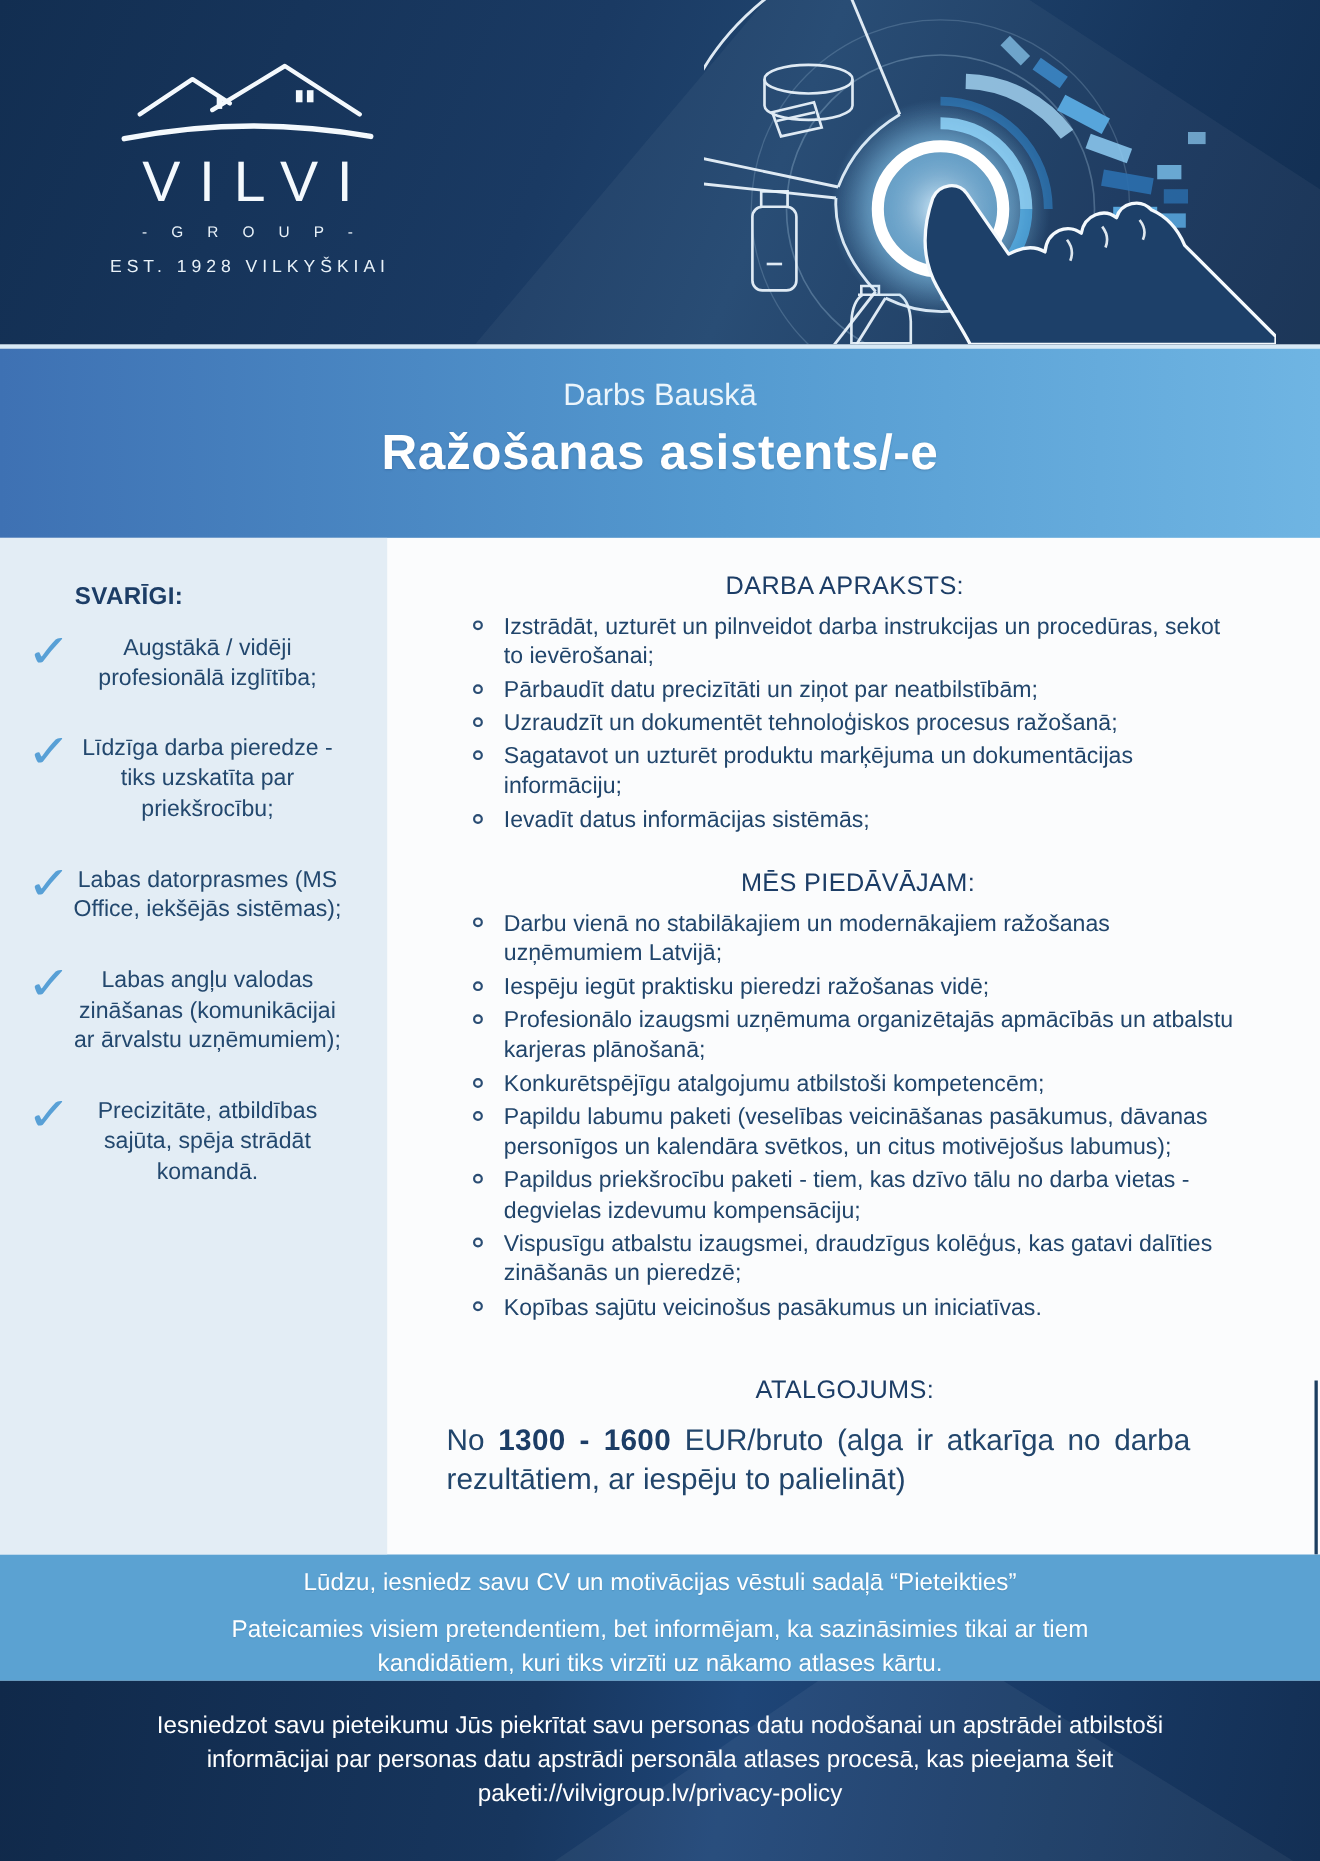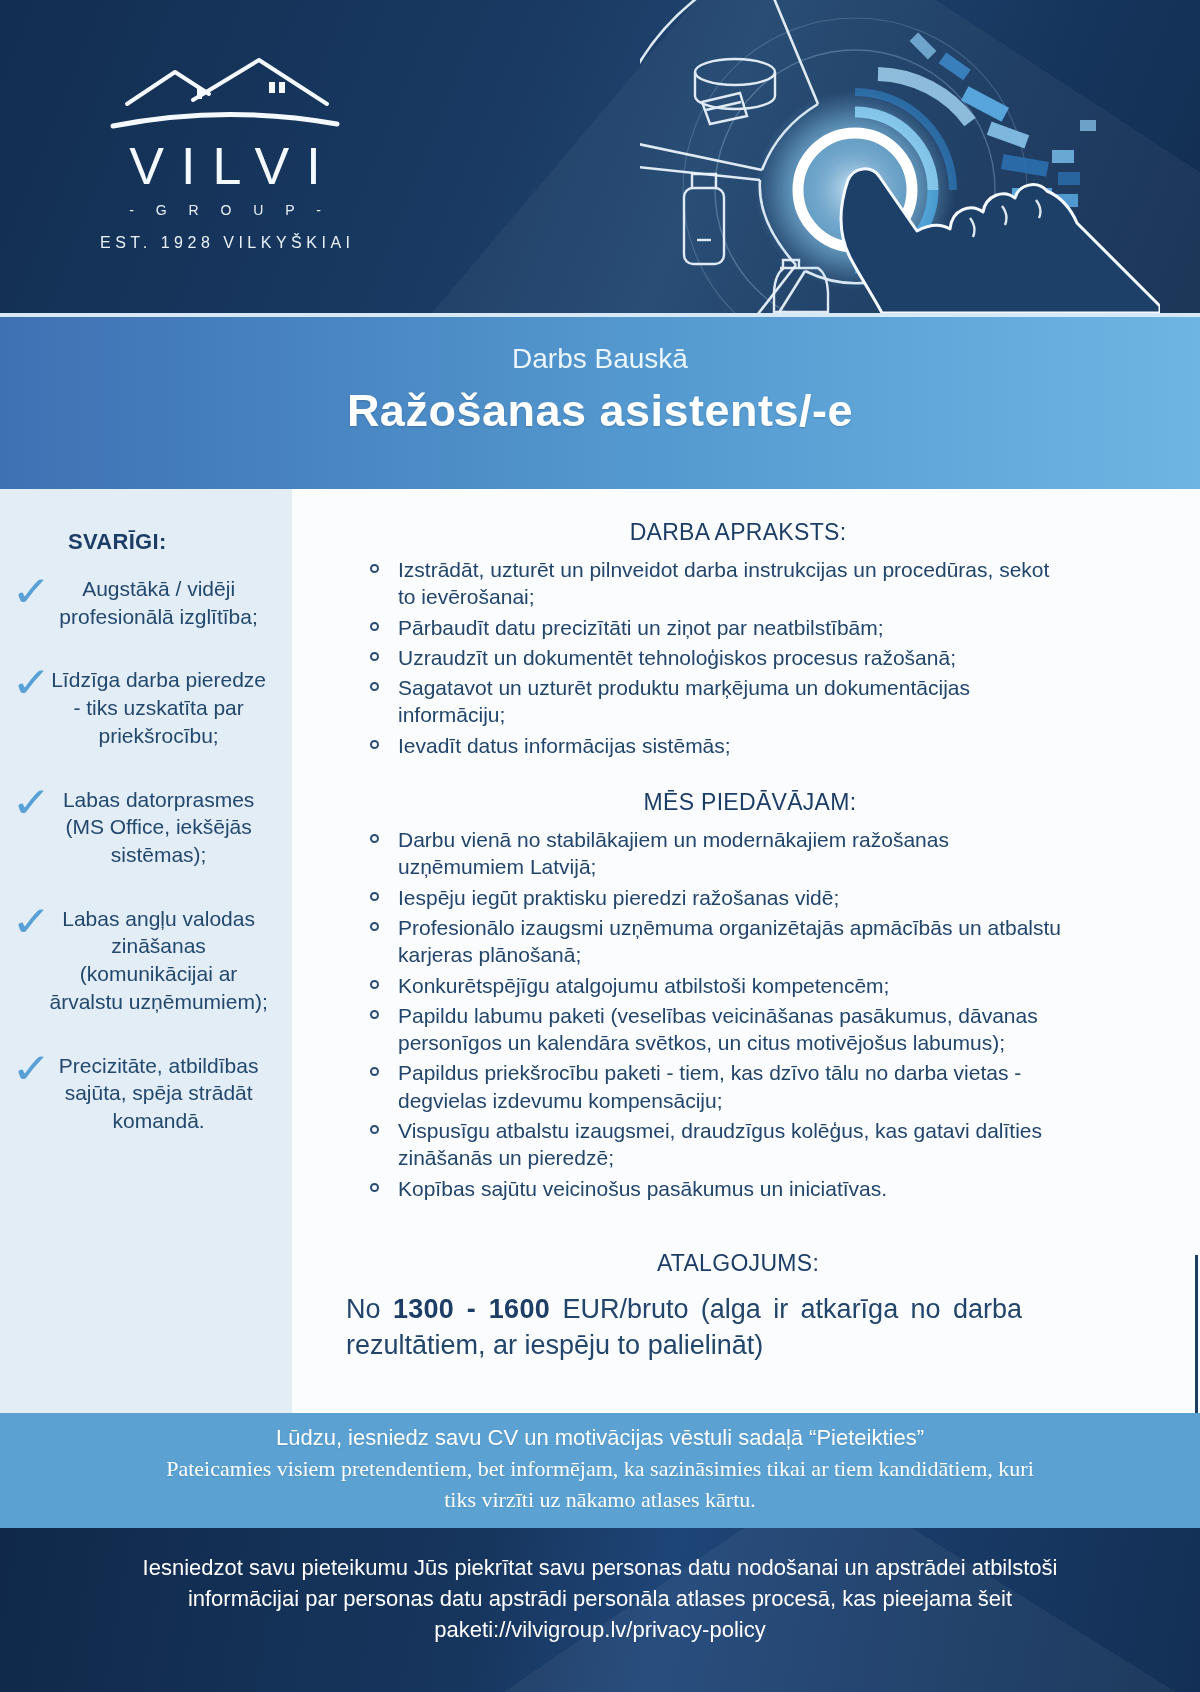--- a/index.html
+++ b/index.html
@@ -39,21 +39,21 @@
     height:172px; text-align:center; color:#fff;
     background:linear-gradient(90deg,#3e71b3 0%,#549ad0 55%,#6fb5e3 100%);
     padding-top:26px;
   }
   .hero-sub { font-size:28px; font-weight:400; color:#ebf5fc; }
   .hero-title { font-size:45px; font-weight:800; margin-top:10px; letter-spacing:.5px;
     text-shadow:0 1px 2px rgba(20,50,90,.25); }
 
   
   .content { display:flex; height:924px; position:relative; background:#fbfcfd; }
-  .sidebar { width:292px; background:#e3edf5; padding:40px 24px 0 24px; color:#23486e; }
+  .sidebar { width:352px; background:#e3edf5; padding:40px 24px 0 24px; color:#23486e; }
   .sidebar h3 { font-size:22px; font-weight:800; color:#1c3d66; margin:0 0 20px 44px; letter-spacing:.3px; }
   .check-list { list-style:none; }
   .check-item { display:flex; justify-content:center; align-items:flex-start; margin-bottom:36px; }
   .check { font-size:42px; line-height:.9; color:#58a0d6; flex:none; margin:-2px 0 0 -10px;
            transform:scaleX(1.15); font-weight:400; }
   .check-text { font-size:21px; line-height:1.32; text-align:center; max-width:252px; }
 
   .main { flex:1; padding:30px 70px 0 54px; color:#21456b; }
   .main h3 { font-size:23px; font-weight:400; color:#1c3d66; margin:0 0 10px; letter-spacing:.3px;text-align:center; }
   .sec2 h3 { margin-top:30px;margin-left:24px; }
@@ -68,21 +68,21 @@
   .salary-text b { font-weight:800; color:#1c3d66; letter-spacing:.3px; }
 
   .edge-line { position:absolute; right:2px; bottom:0; width:3px; height:158px; background:#1d3e60; }
 
   
   .apply-band {
     height:115px; background:#5ba2d2; color:#fff; text-align:center; padding-top:9px;
   }
   .apply-band p { font-size:22px; line-height:1.42; font-weight:400;
     text-shadow:0 1px 1px rgba(30,70,110,.18); }
-  .apply-band .l2 { width:900px; margin:0 auto;font-family:Liberation Serif, serif; }
+  .apply-band .l2 { width:900px; margin:12px auto; }
 
   .privacy-band {
     position:relative; height:164px; overflow:hidden; color:#fff; text-align:center;
     background:linear-gradient(100deg,#10294a 0%,#17365e 40%,#1e4577 55%,#132f54 100%);
   }
   .privacy-band::before {
     content:""; position:absolute; inset:0; background:rgba(255,255,255,.05);
     clip-path:polygon(62% 0,76% 0,98% 100%,42% 100%);
   }
   .privacy-band p { position:relative; width:1020px; margin:24px auto 0; font-size:22px; line-height:1.42; }

